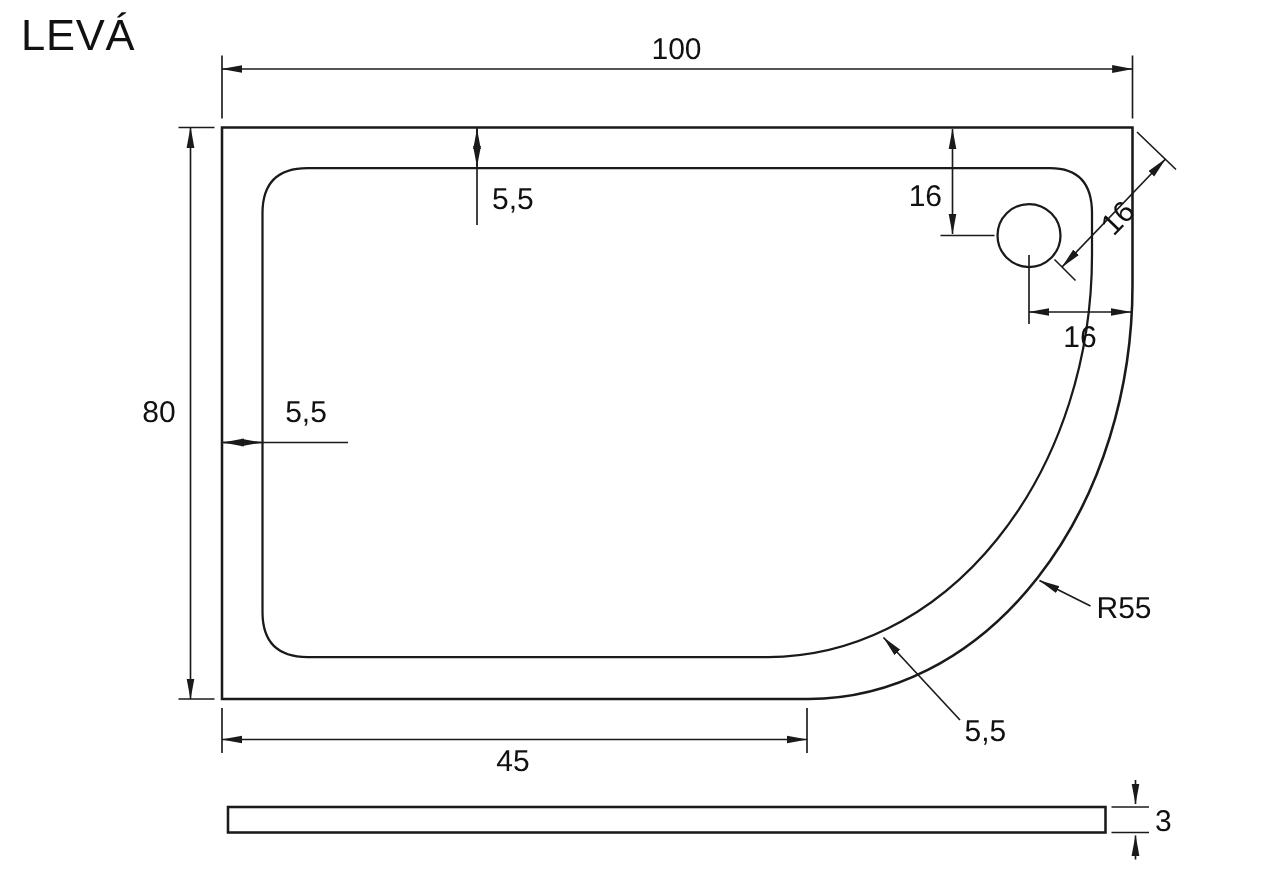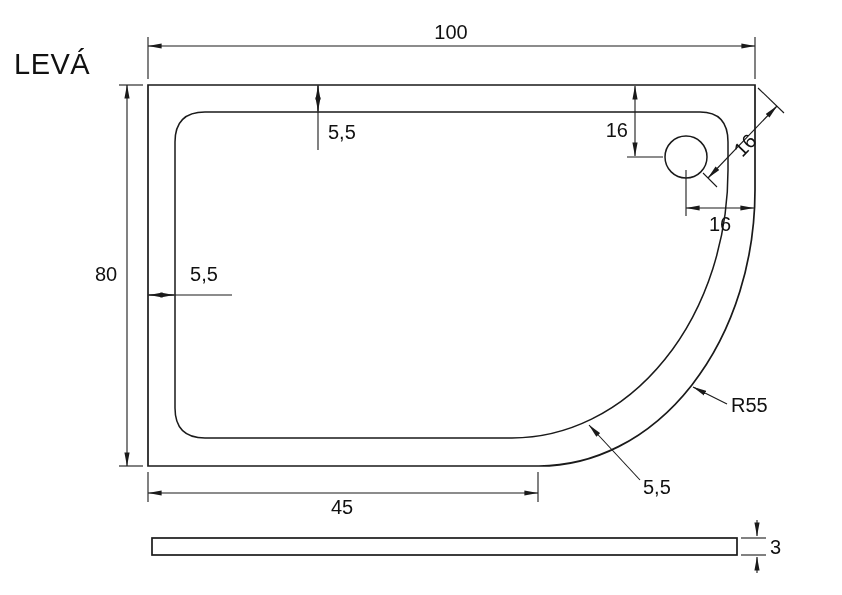--- a/index.html
+++ b/index.html
@@ -1,19 +1,19 @@
 <!DOCTYPE html>
 <html><head>
 <meta charset="utf-8">
 <style>
   html,body{margin:0;padding:0;background:#ffffff;}
   .canvas{position:relative;width:842px;height:595px;background:#ffffff;overflow:hidden;
           font-family:"Liberation Sans",sans-serif;}
   .title{position:absolute;left:14px;top:8px;font-size:29px;font-weight:500;color:#111;
-         letter-spacing:0.5px;margin-top:40px;}
+         letter-spacing:0.5px;}
   svg{position:absolute;left:0;top:0;}
   .obj{fill:none;stroke:#1a1a1a;stroke-width:1.7px;}
   .obj2{fill:none;stroke:#1a1a1a;stroke-width:1.5px;}
   .slab{fill:#ffffff;stroke:#1a1a1a;stroke-width:1.7px;}
   .dim{stroke:#1a1a1a;stroke-width:1.1px;fill:none;}
   .dtext{font-family:"Liberation Sans",sans-serif;font-size:20px;fill:#111;}
 </style>
 </head>
 <body>
 

